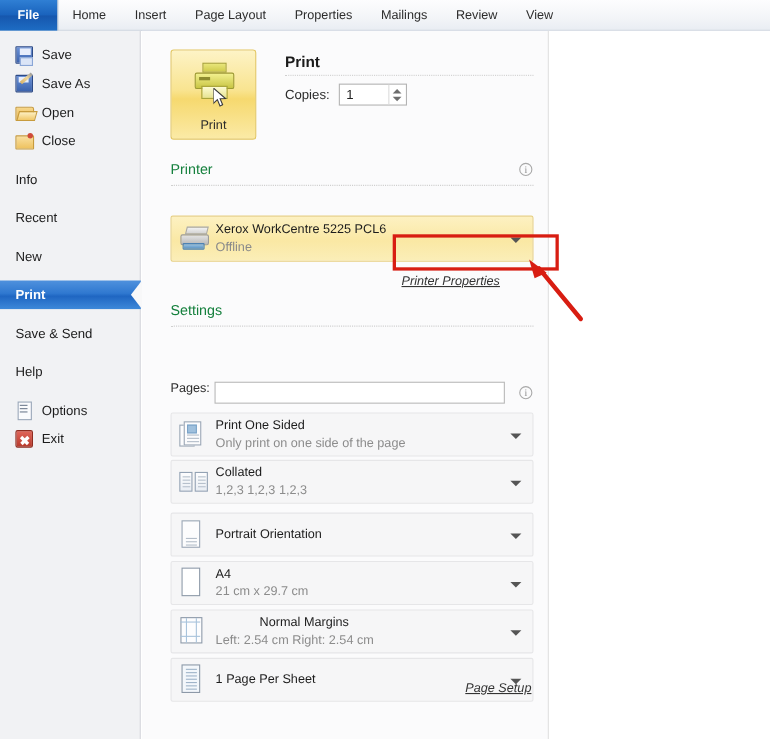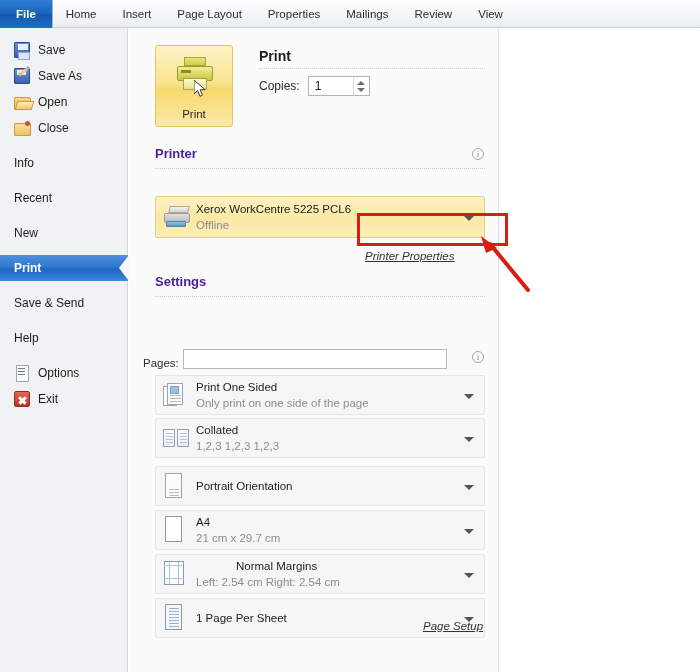--- a/index.html
+++ b/index.html
@@ -122,21 +122,21 @@
   .spinner input {
     border: none; outline: none; width: 44px; height: 18px; padding-left: 6px;
     font-family: "Liberation Sans", sans-serif; font-size: 12px; color: #222; background: transparent;
   }
   .spin-btns { width: 16px; display: flex; flex-direction: column; justify-content: center; align-items: center; border-left: 1px solid #dcdcdc; }
   .spin-up, .spin-dn { width: 0; height: 0; border-left: 4px solid transparent; border-right: 4px solid transparent; cursor: pointer; }
   .spin-up { border-bottom: 4px solid #6d6d6d; margin-bottom: 3px; }
   .spin-dn { border-top: 4px solid #6d6d6d; }
 
   
-  .sec-hdr { position: absolute; font-size: 13px; font-weight: bold; color: #4c1d95; }
+  .sec-hdr { position: absolute; font-size: 13px; font-weight: normal; color: #15803d; }
   .info-i {
     position: absolute; width: 12px; height: 12px; border: 1px solid #a8a8a8; border-radius: 50%;
     color: #8a8a8a; font-size: 9px; line-height: 10px; text-align: center; cursor: pointer;
     font-family: "Liberation Serif", serif;
   }
 
   
   .printer-box {
     position: absolute; left: 26px; top: 168px; width: 330px; height: 42px;
     background: linear-gradient(to bottom, #fdf0bd 0%, #fae79f 50%, #f8e characters 100%);
@@ -202,21 +202,21 @@
   .margin-ico i::before{ content:""; position:absolute; left:4px; top:0; width:1px; height:22px; background:#a9c4dc; }
   .margin-ico i::after{ content:""; position:absolute; right:4px; top:0; width:1px; height:22px; background:#a9c4dc; }
   .margin-ico b{ position:absolute; left:1px; top:4px; width:18px; height:1px; background:#a9c4dc; box-shadow:0 13px 0 #a9c4dc; display:block; }
 
   .pps-ico { top: 5px; width: 22px; height: 28px; }
   .pps-ico i { position:absolute; left:2px; top:0; width:17px; height:26px; background:#f3f7fb; border:1px solid #8d99a8; display:block; }
   .pps-ico i::after{ content:""; position:absolute; left:3px; top:3px; width:10px; height:1px; background:#9fb4c9;
      box-shadow:0 3px 0 #9fb4c9,0 6px 0 #9fb4c9,0 9px 0 #9fb4c9,0 12px 0 #9fb4c9,0 15px 0 #9fb4c9,0 18px 0 #9fb4c9; }
 
   
-  .pages-row { position: absolute; left: 14px; top: 319px; width: 330px; height: 22px; display: flex; align-items: flex-end; }
+  .pages-row { position: absolute; left: 26px; top: 319px; width: 330px; height: 22px; display: flex; align-items: flex-start; }
   .pages-lbl { font-size: 11.5px; color: #2b2b2b; width: 40px; }
   .pages-input {
     width: 264px; height: 20px; border: 1px solid #b8b8b8; background: #fff;
     font-family: "Liberation Sans", sans-serif; font-size: 11.5px; color: #222;
     padding-left: 5px; outline: none;
   }
 
   
   .preview { position: absolute; left: 498px; top: 28px; width: 202px; height: 644px; background: #fff; border-left: 1px solid #e2e2e2; }
 

